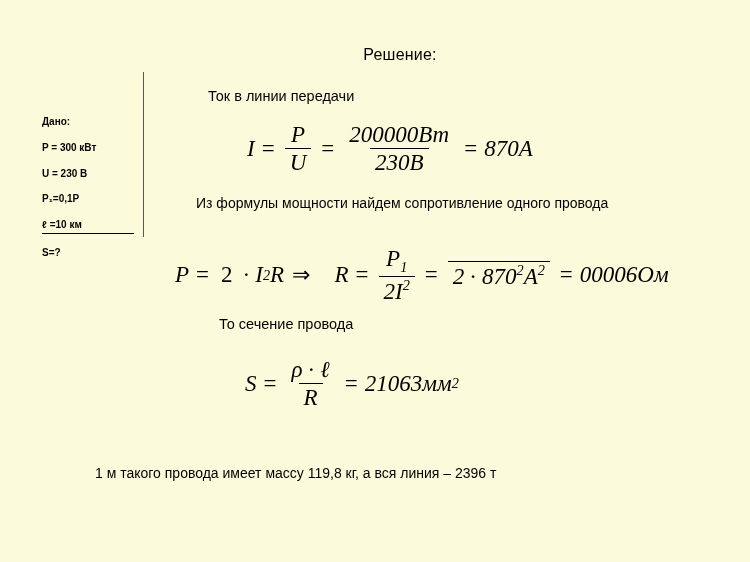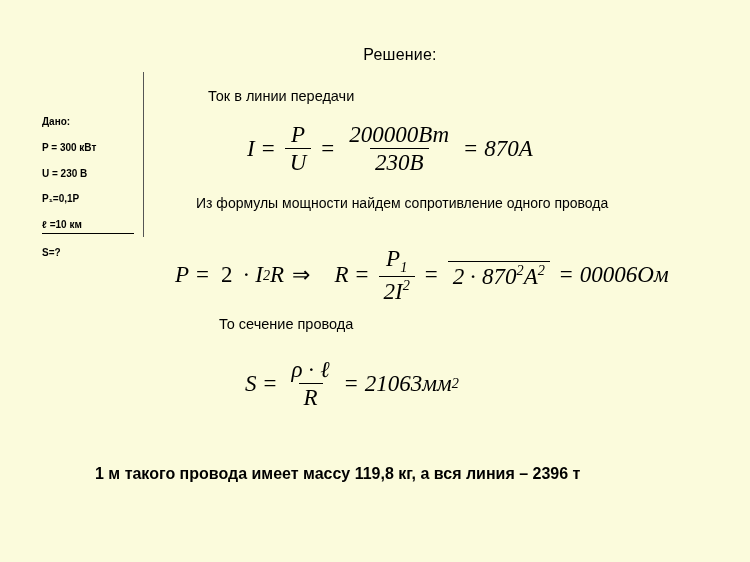--- a/index.html
+++ b/index.html
@@ -70,21 +70,21 @@
   .txt {
     position: absolute;
     font-size: 14.5px;
     white-space: nowrap;
   }
   .txt.small { font-size: 14px; }
 
   .line-current   { left: 208px; top: 88px; text-align: right; }
   .line-fromformula { left: 196px; top: 195px; }
   .line-section   { left: 219px; top: 316px; }
-  .line-footer    { left: 95px;  top: 465px; font-size: 16px; font-weight: bold; }
+  .line-footer    { left: 95px;  top: 465px; font-size: 14px; }
 
   
   .math {
     position: absolute;
     font-family: "Liberation Serif", serif;
     font-style: italic;
     font-size: 23px;
     white-space: nowrap;
     display: flex;
     align-items: center;

